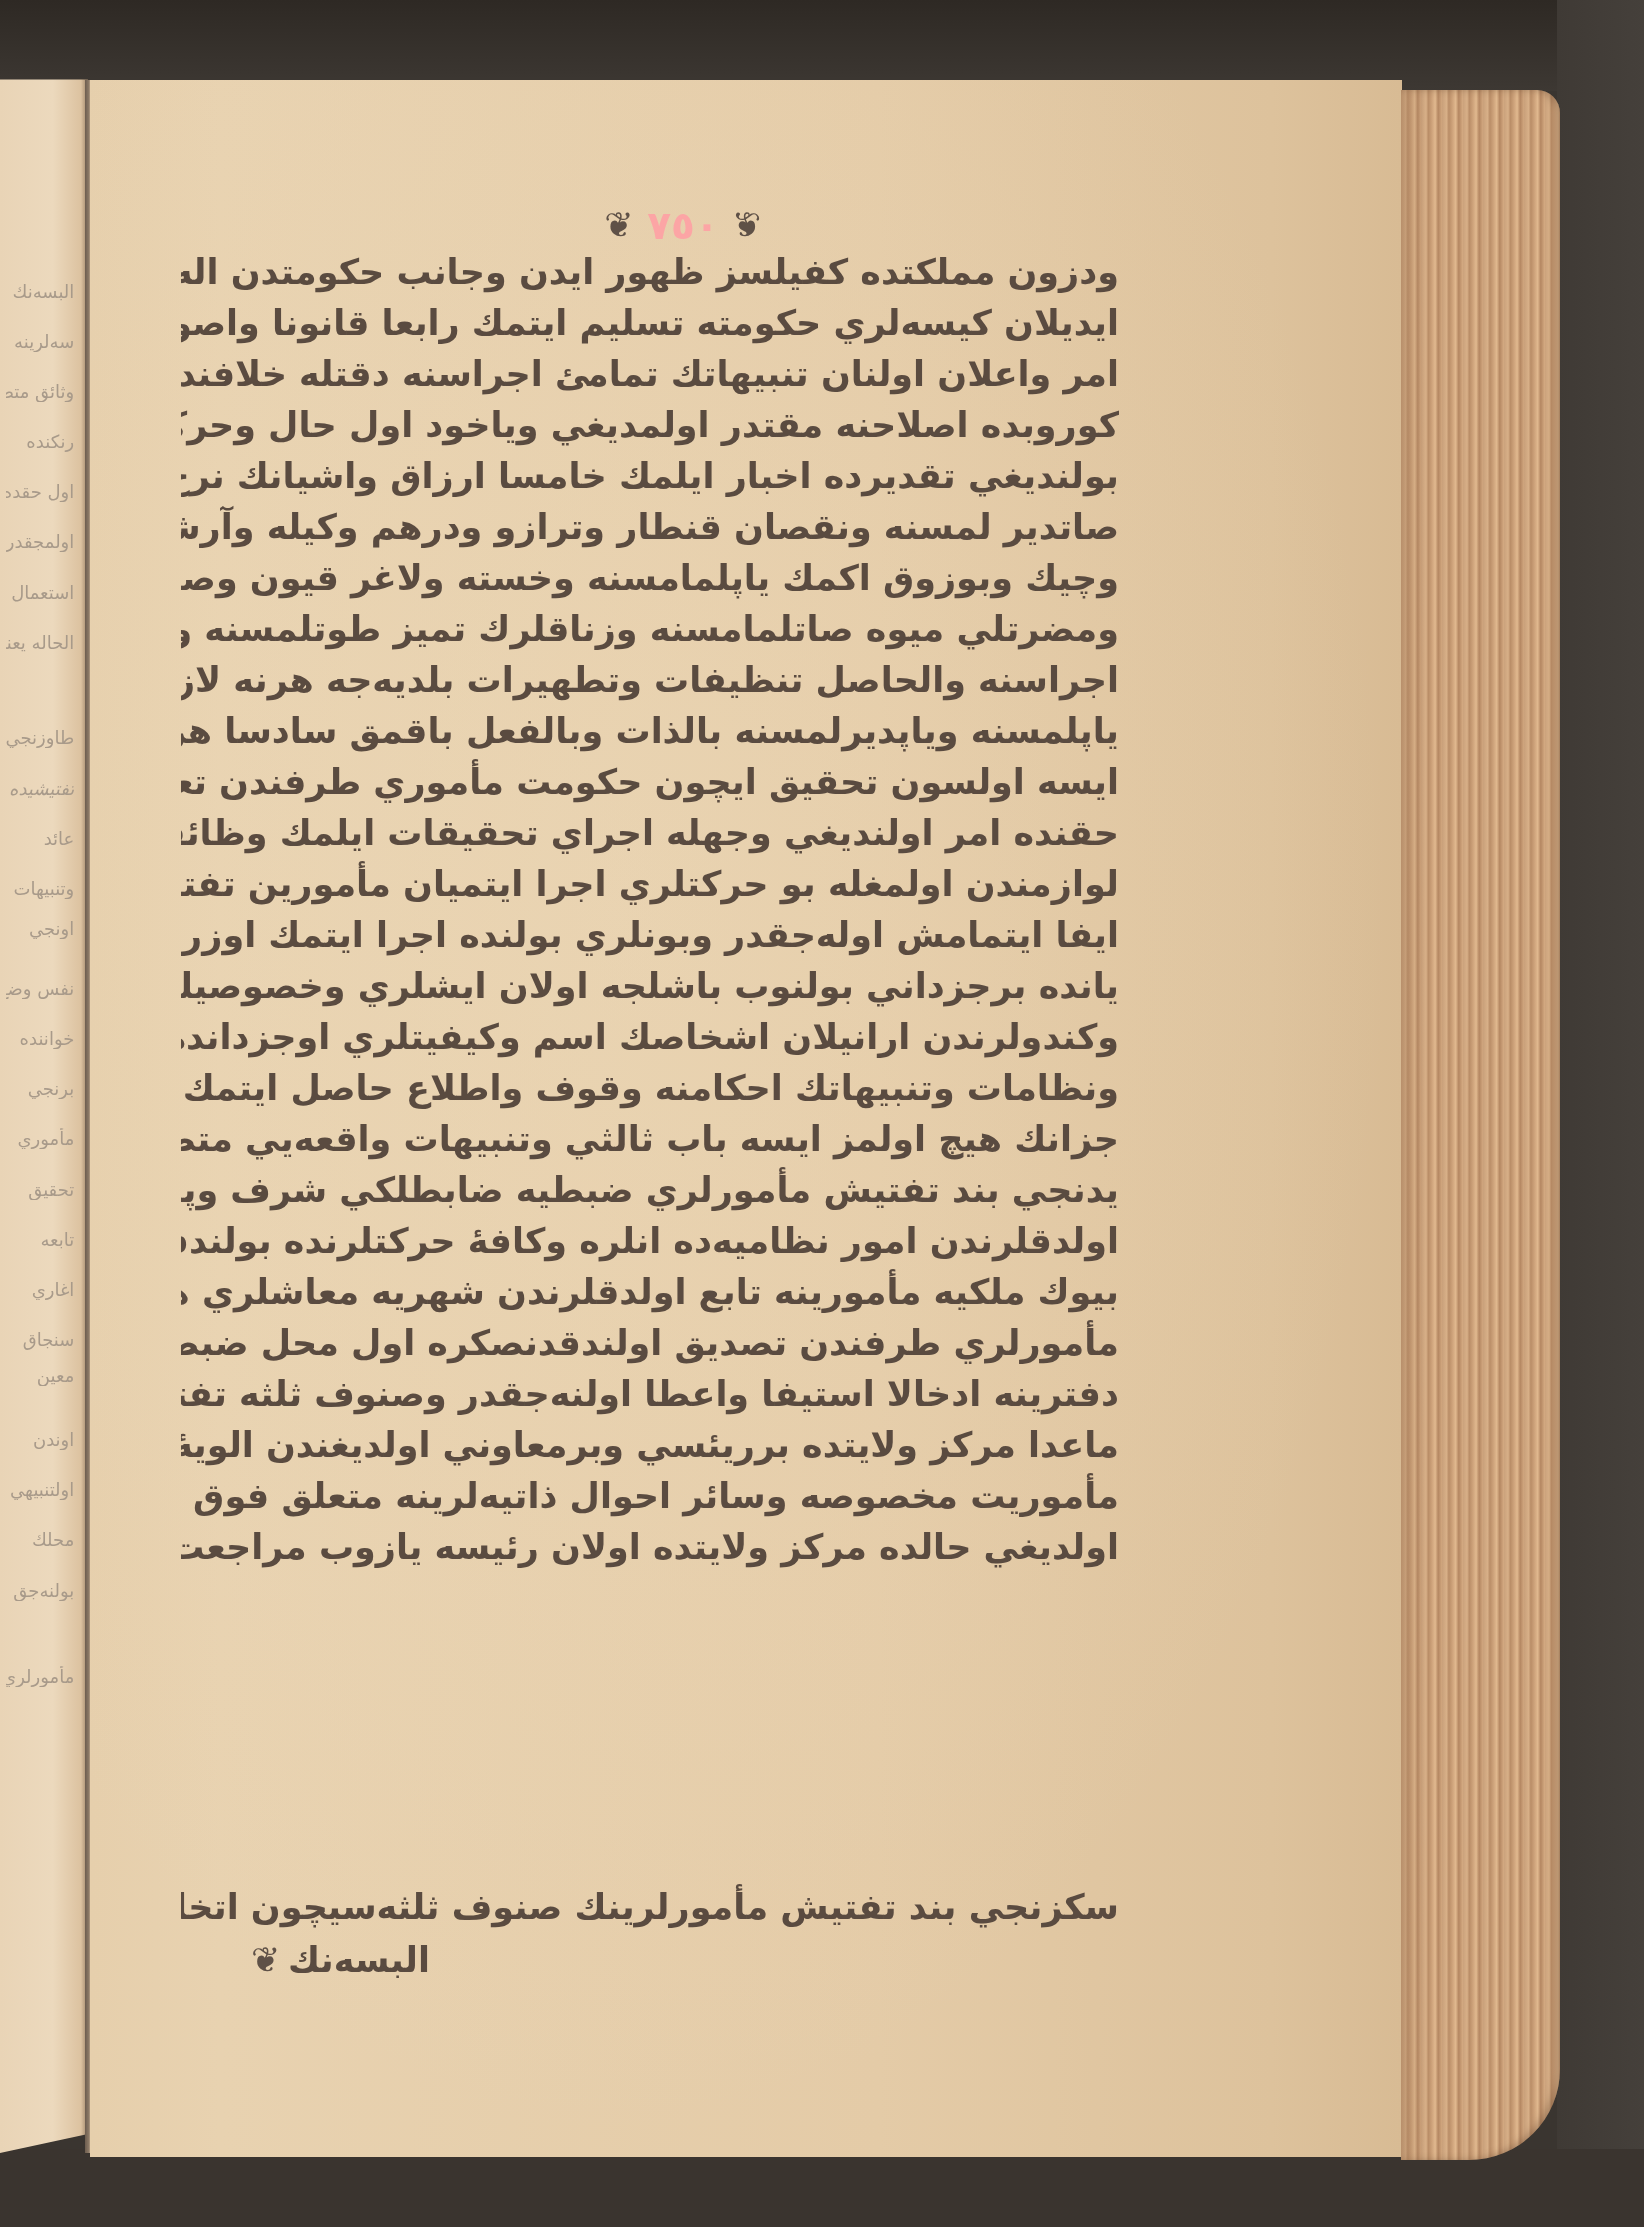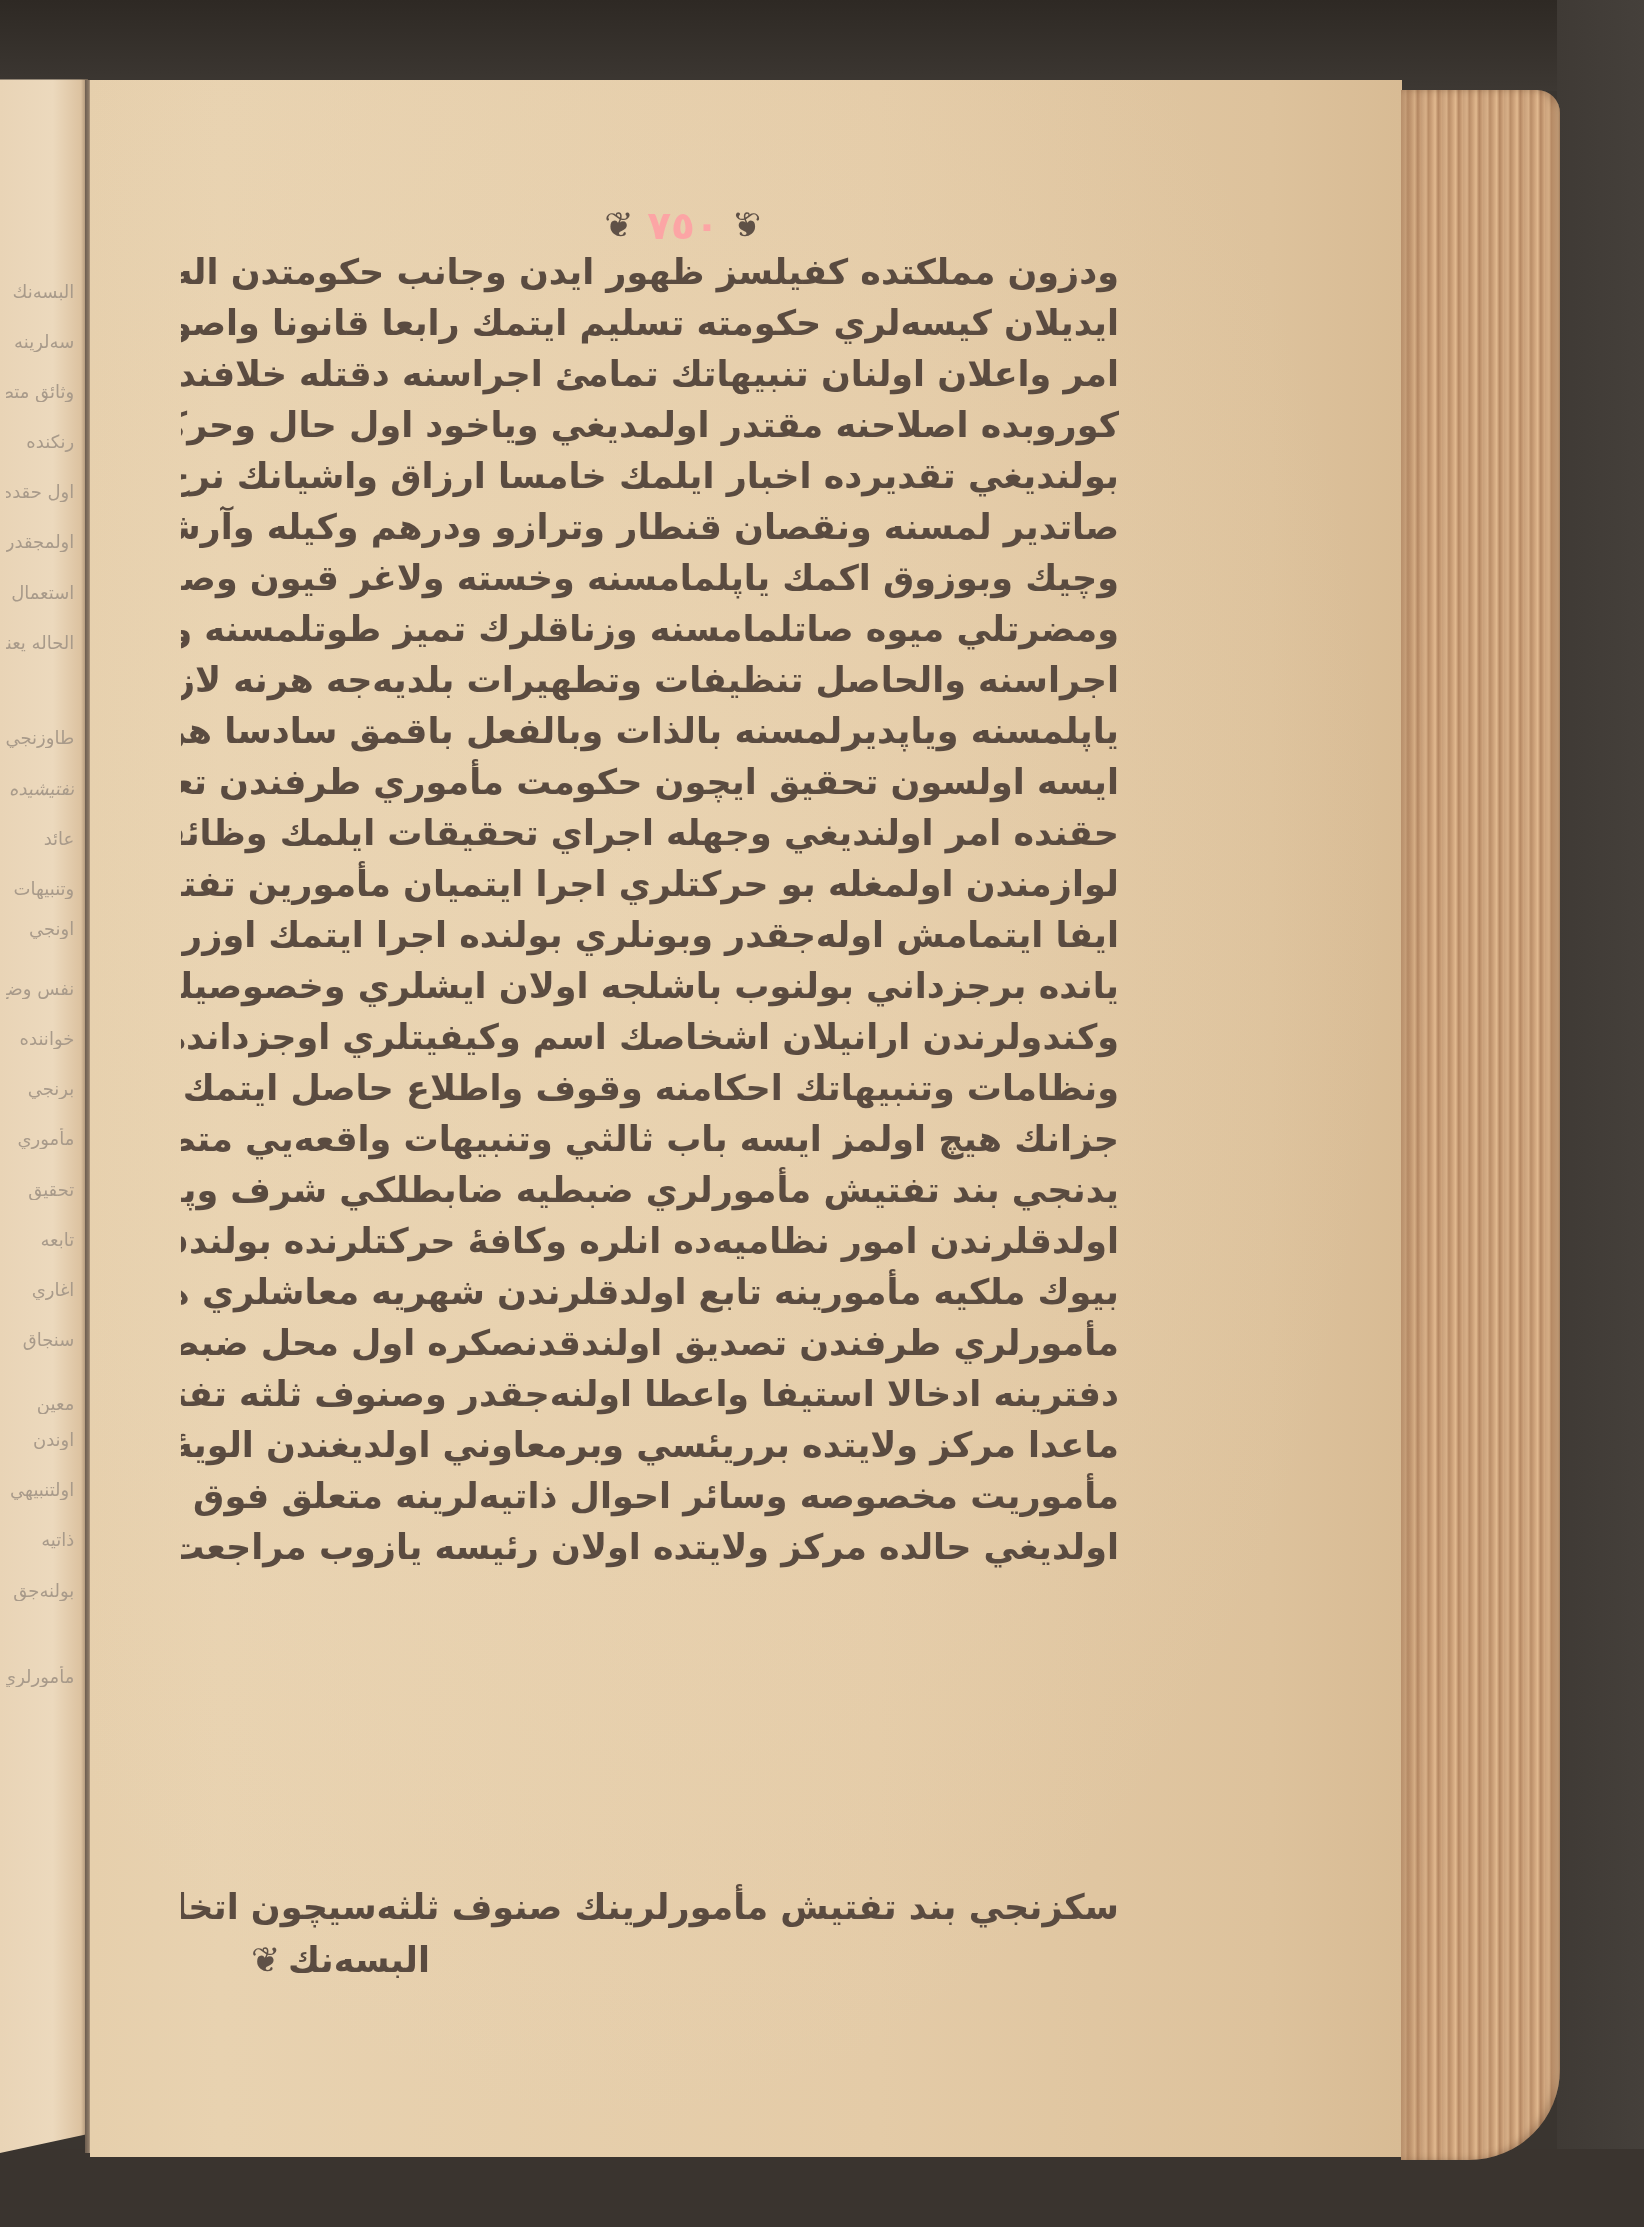--- a/index.html
+++ b/index.html
@@ -84,24 +84,24 @@
     <div class="margin-line" style="top: 825px;">وتنبيهات</div>
     <div class="margin-line" style="top: 832px; margin-top: 33px;">اونجي</div>
     <div class="margin-line" style="top: 925px;">نفس وضع</div>
     <div class="margin-line" style="top: 975px;">خواننده</div>
     <div class="margin-line" style="top: 1025px;">برنجي</div>
     <div class="margin-line" style="top: 1075px;">مأموري</div>
     <div class="margin-line" style="top: 1126px;">تحقيق</div>
     <div class="margin-line" style="top: 1176px;">تابعه</div>
     <div class="margin-line" style="top: 1226px;">اغاري</div>
     <div class="margin-line" style="top: 1276px;">سنجاق</div>
-    <div class="margin-line" style="top: 1340px;">معين</div>
+    <div class="margin-line" style="top: 1312px;">معين</div>
     <div class="margin-line" style="top: 1376px;">اوندن</div>
     <div class="margin-line" style="top: 1426px;">اولتنبيهي</div>
-    <div class="margin-line" style="top: 1476px;">ذاتيه</div>
+    <div class="margin-line" style="top: 1476px;">محلك</div>
     <div class="margin-line" style="top: 1527px;">بولنه‌جق</div>
     <div class="margin-line" style="top: 1577px; margin-top: 36px;">مأمورلري</div>
   </div>
 <div class="gutter"></div>
 
 <div class="page"></div>
 <div class="page-edges"></div>
 <div class="edges-shade"></div>
 
 <div class="header">

